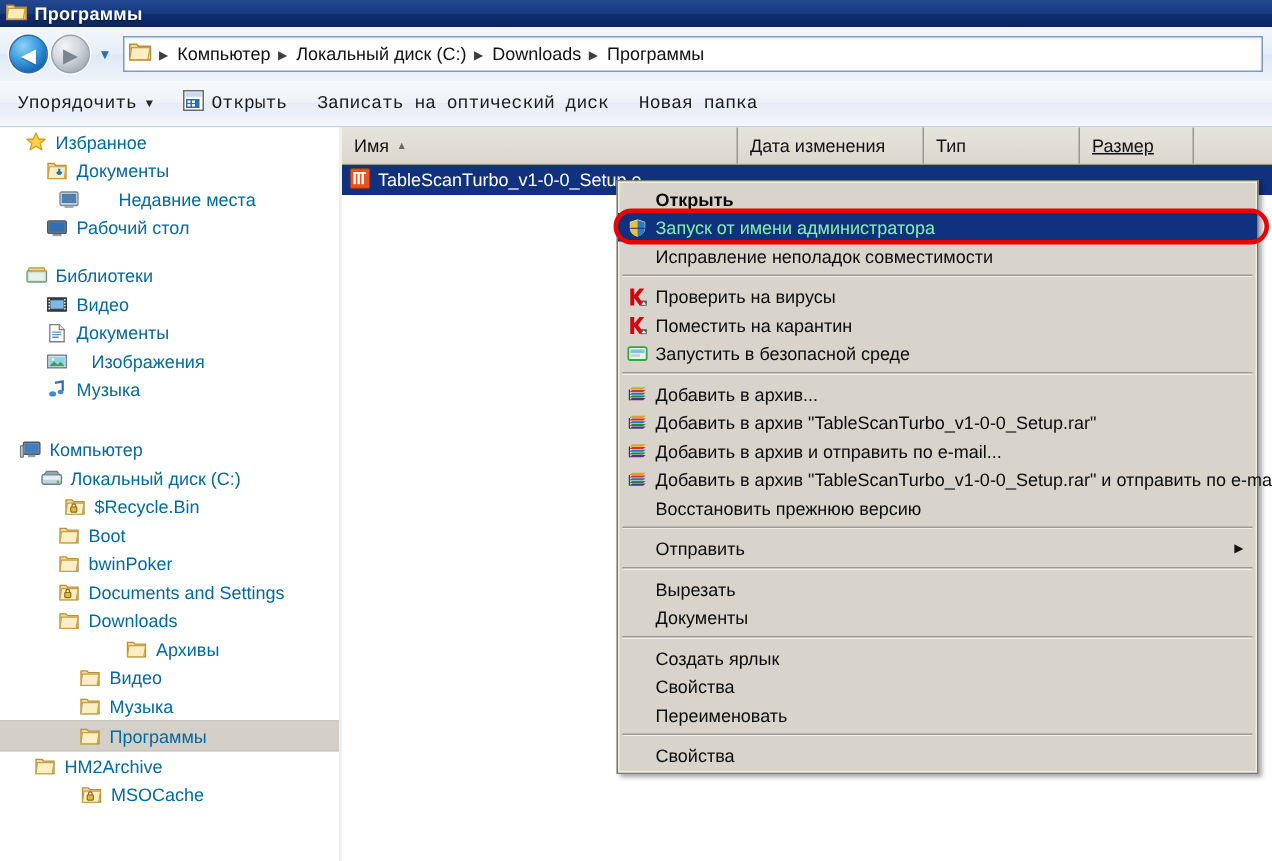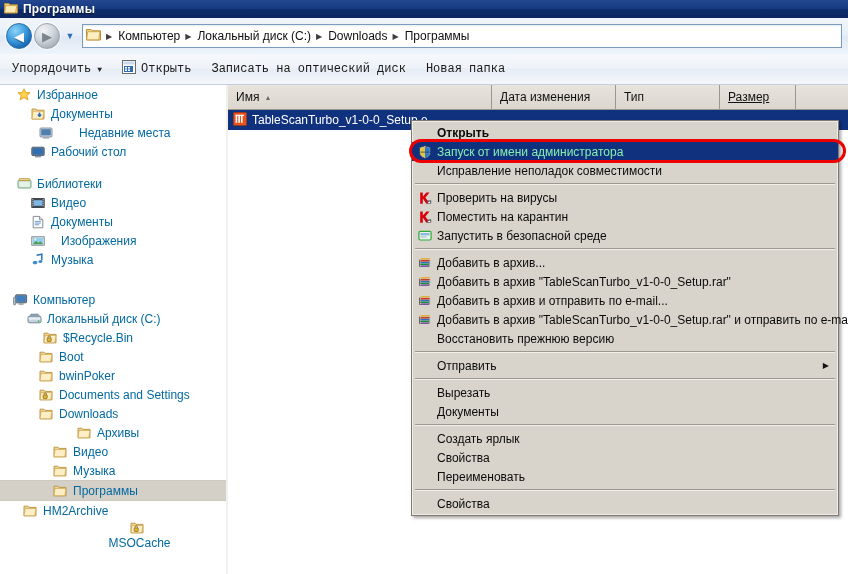--- a/index.html
+++ b/index.html
@@ -392,21 +392,21 @@
     <div class="nv" style="padding-left:38px;">
       <span class="nvico">
         <svg width="14" height="14" viewBox="0 0 14 14">
           <path d="M1 2.2h4l1 1.2h7v8.4H1z" fill="#f3d89c" stroke="#b8903a" stroke-width=".9"></path>
           <path d="M2 4.4h11L11.8 11.8H1z" fill="#fdeec6" stroke="#c8a044" stroke-width=".7"></path>
         </svg>
       </span>
       <span>Downloads</span>
     </div>
 
-    <div class="nv" style="padding-left:76px;">
+    <div class="nv" style="padding-left:52px;margin-left:31px;">
       <span class="nvico">
         <svg width="14" height="14" viewBox="0 0 14 14">
           <path d="M1 2.2h4l1 1.2h7v8.4H1z" fill="#f3d89c" stroke="#b8903a" stroke-width=".9"></path>
           <path d="M2 4.4h11L11.8 11.8H1z" fill="#fdeec6" stroke="#c8a044" stroke-width=".7"></path>
         </svg>
       </span>
       <span>Архивы</span>
     </div>
     <div class="nv" style="padding-left:52px;">
       <span class="nvico">
@@ -438,21 +438,21 @@
 
     <div class="nv" style="padding-left:22px;">
       <span class="nvico">
         <svg width="14" height="14" viewBox="0 0 14 14">
           <path d="M1 2.2h4l1 1.2h7v8.4H1z" fill="#f3d89c" stroke="#b8903a" stroke-width=".9"></path>
           <path d="M2 4.4h11L11.8 11.8H1z" fill="#fdeec6" stroke="#c8a044" stroke-width=".7"></path>
         </svg>
       </span>
       <span>HM2Archive</span>
     </div>
-    <div class="nv" style="padding-left:53px;flex-direction:column;">
+    <div class="nv" style="padding-left:53px;">
       <span class="nvico">
         <svg width="14" height="14" viewBox="0 0 14 14">
           <path d="M1 2.2h4l1 1.2h7v8.4H1z" fill="#f3d89c" stroke="#b8903a" stroke-width=".9"></path>
           <path d="M2 4.4h11L11.8 11.8H1z" fill="#fdeec6" stroke="#c8a044" stroke-width=".7"></path>
           <rect x="4.2" y="7" width="4" height="3.4" rx=".5" fill="#e6b93d" stroke="#8d6c17" stroke-width=".8"></rect>
           <path d="M5 7V6.1a1.2 1.2 0 012.4 0V7" fill="none" stroke="#8d6c17" stroke-width=".9"></path>
         </svg>
       </span>
       <span>MSOCache</span>
     </div>

